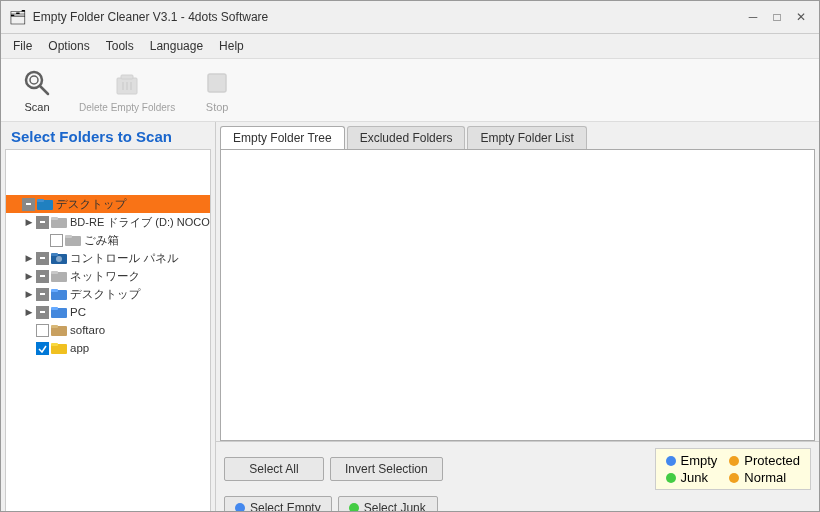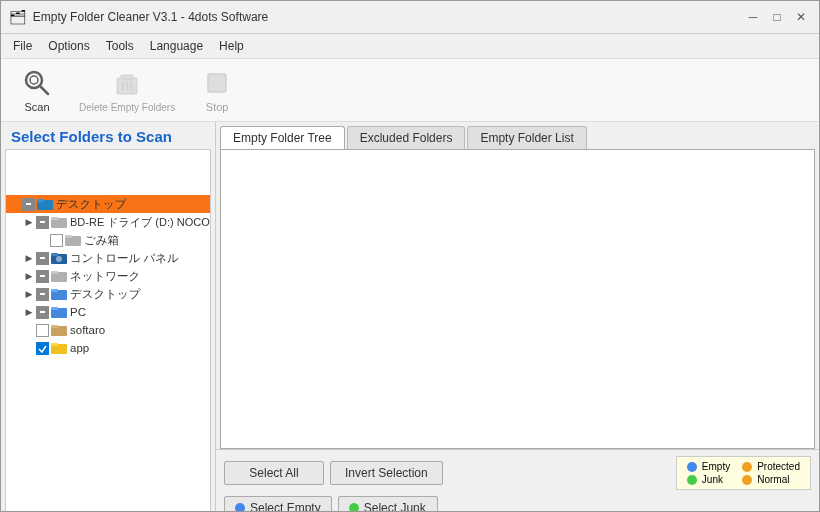--- a/index.html
+++ b/index.html
@@ -227,21 +227,21 @@
     }
 
     .legend-panel {
       margin-left: auto;
       background: #fffde0;
       border: 1px solid #ccc;
       padding: 4px 10px;
       display: grid;
       grid-template-columns: auto auto;
       gap: 2px 12px;
-      font-size: 10px;
+      font-size: 13px;
     }
     .legend-item {
       display: flex;
       align-items: center;
       gap: 5px;
     }
     .legend-dot {
       width: 10px;
       height: 10px;
       border-radius: 50%;

